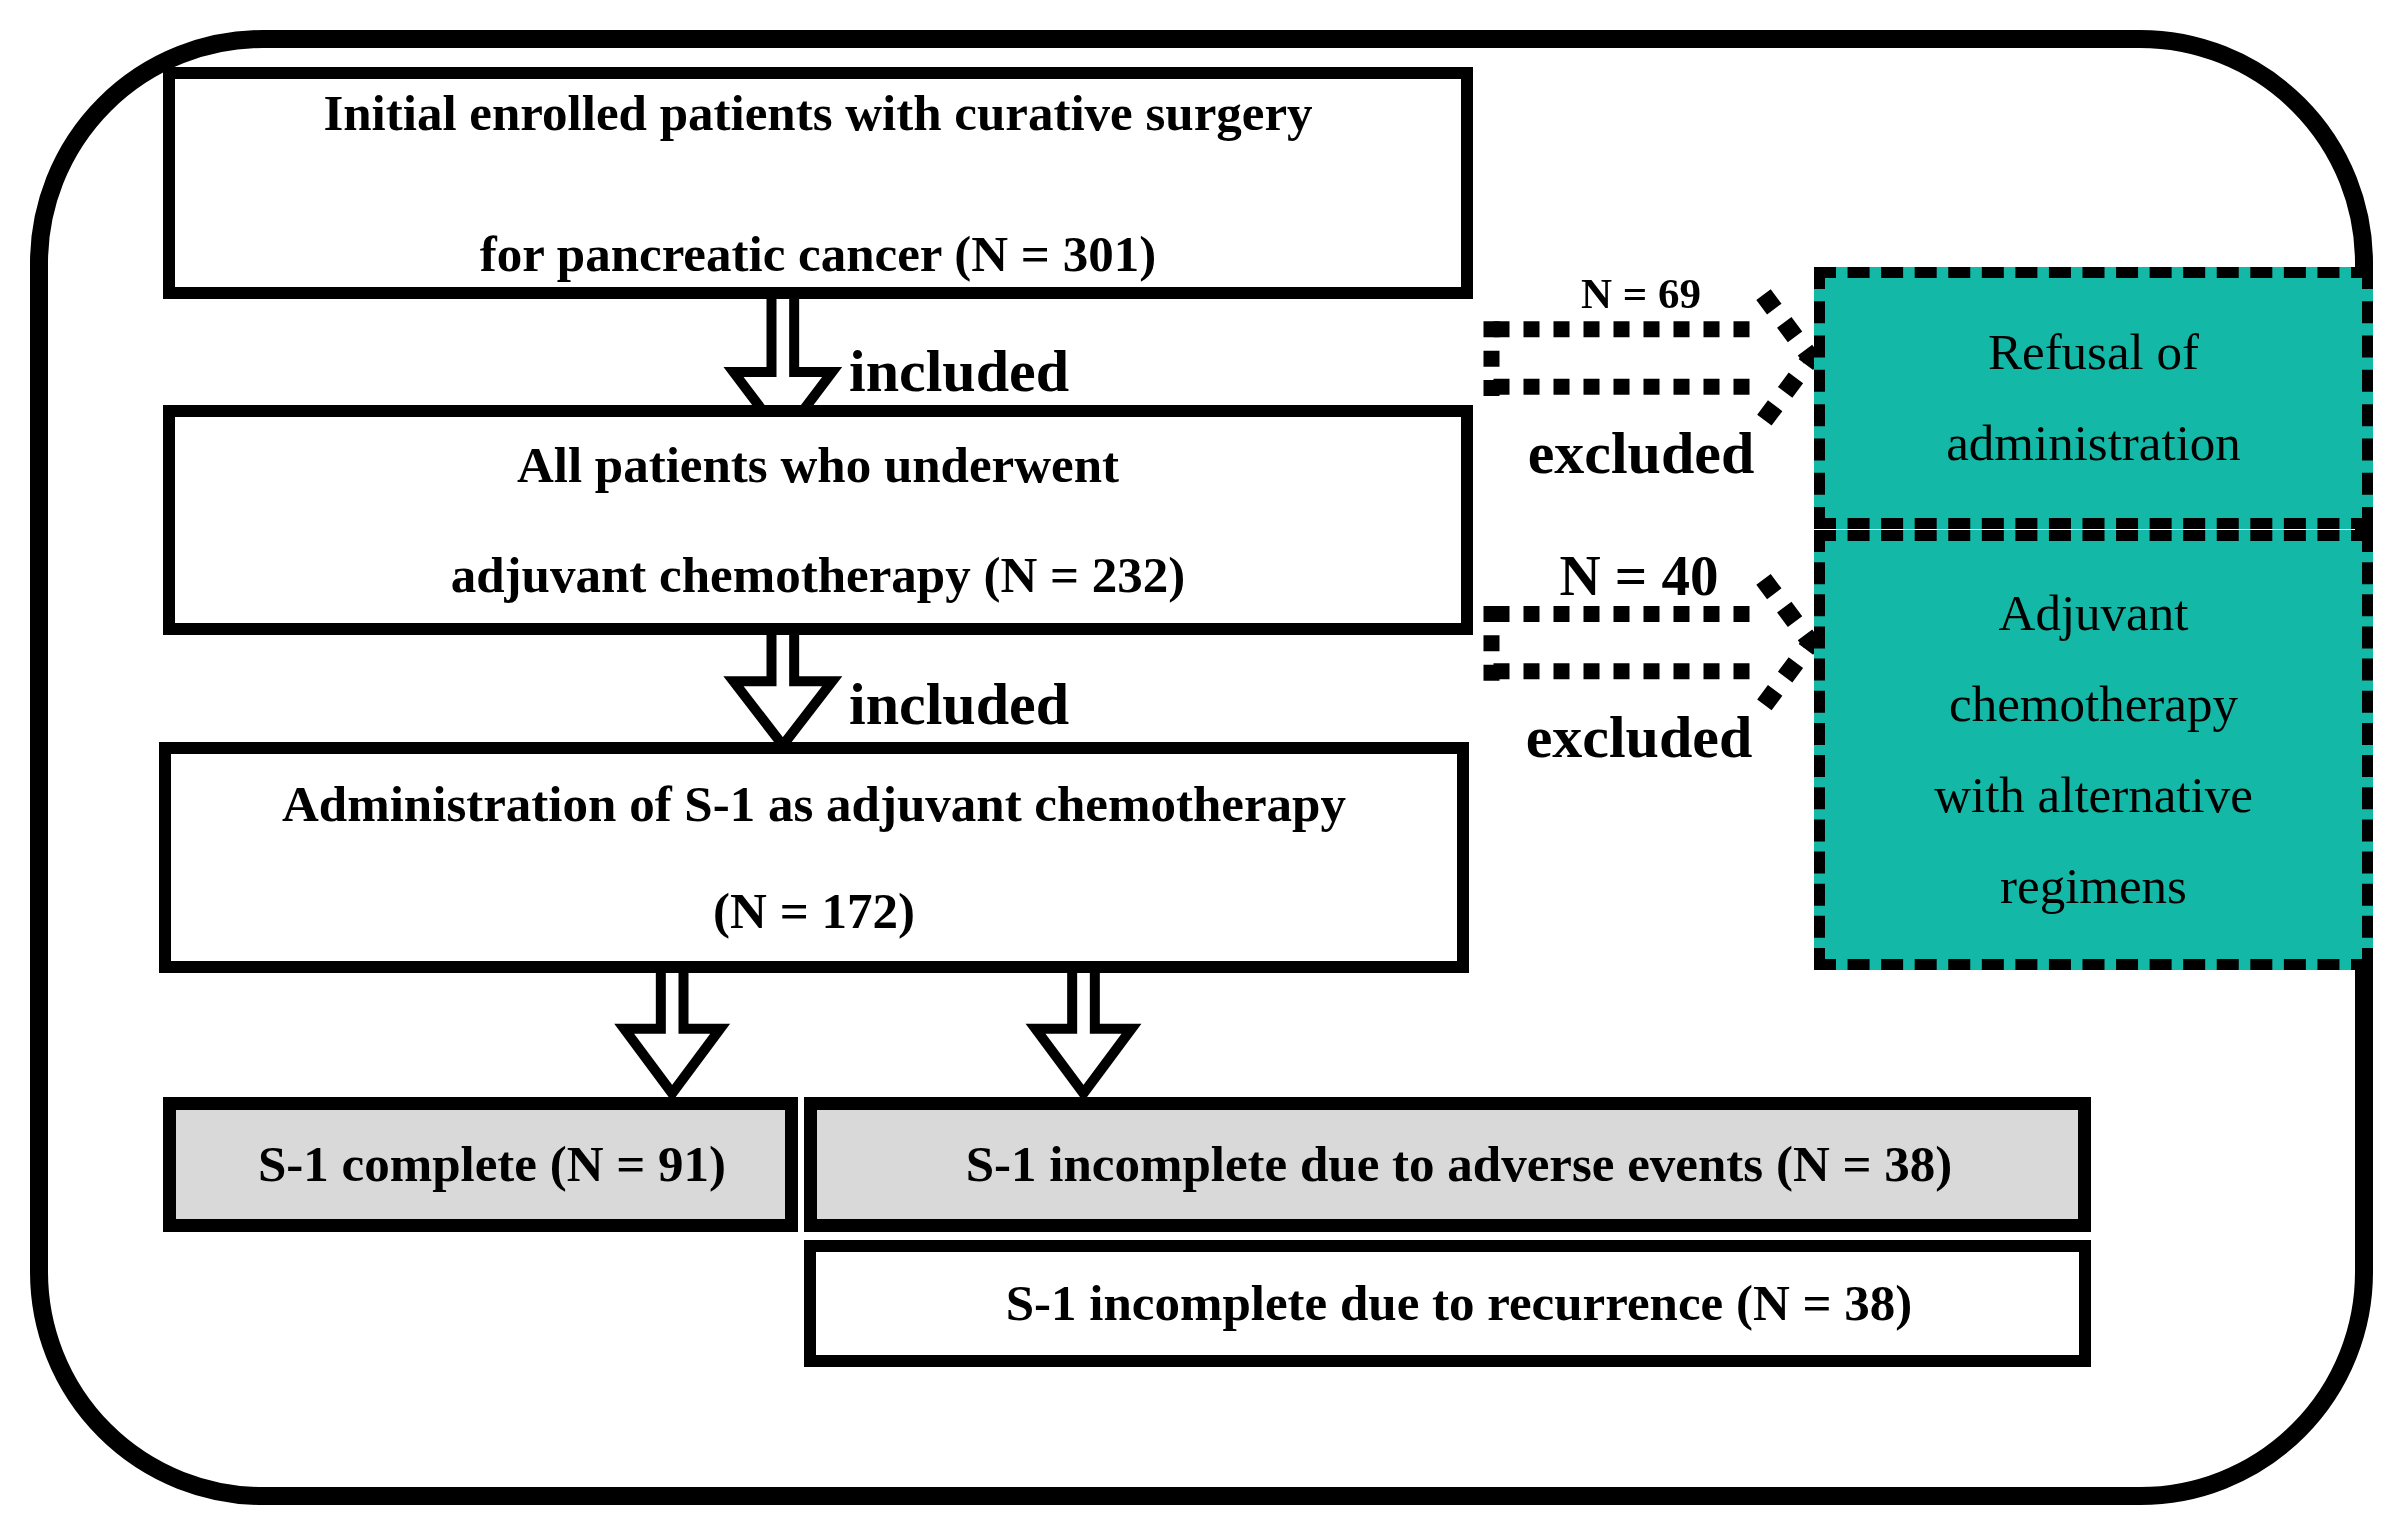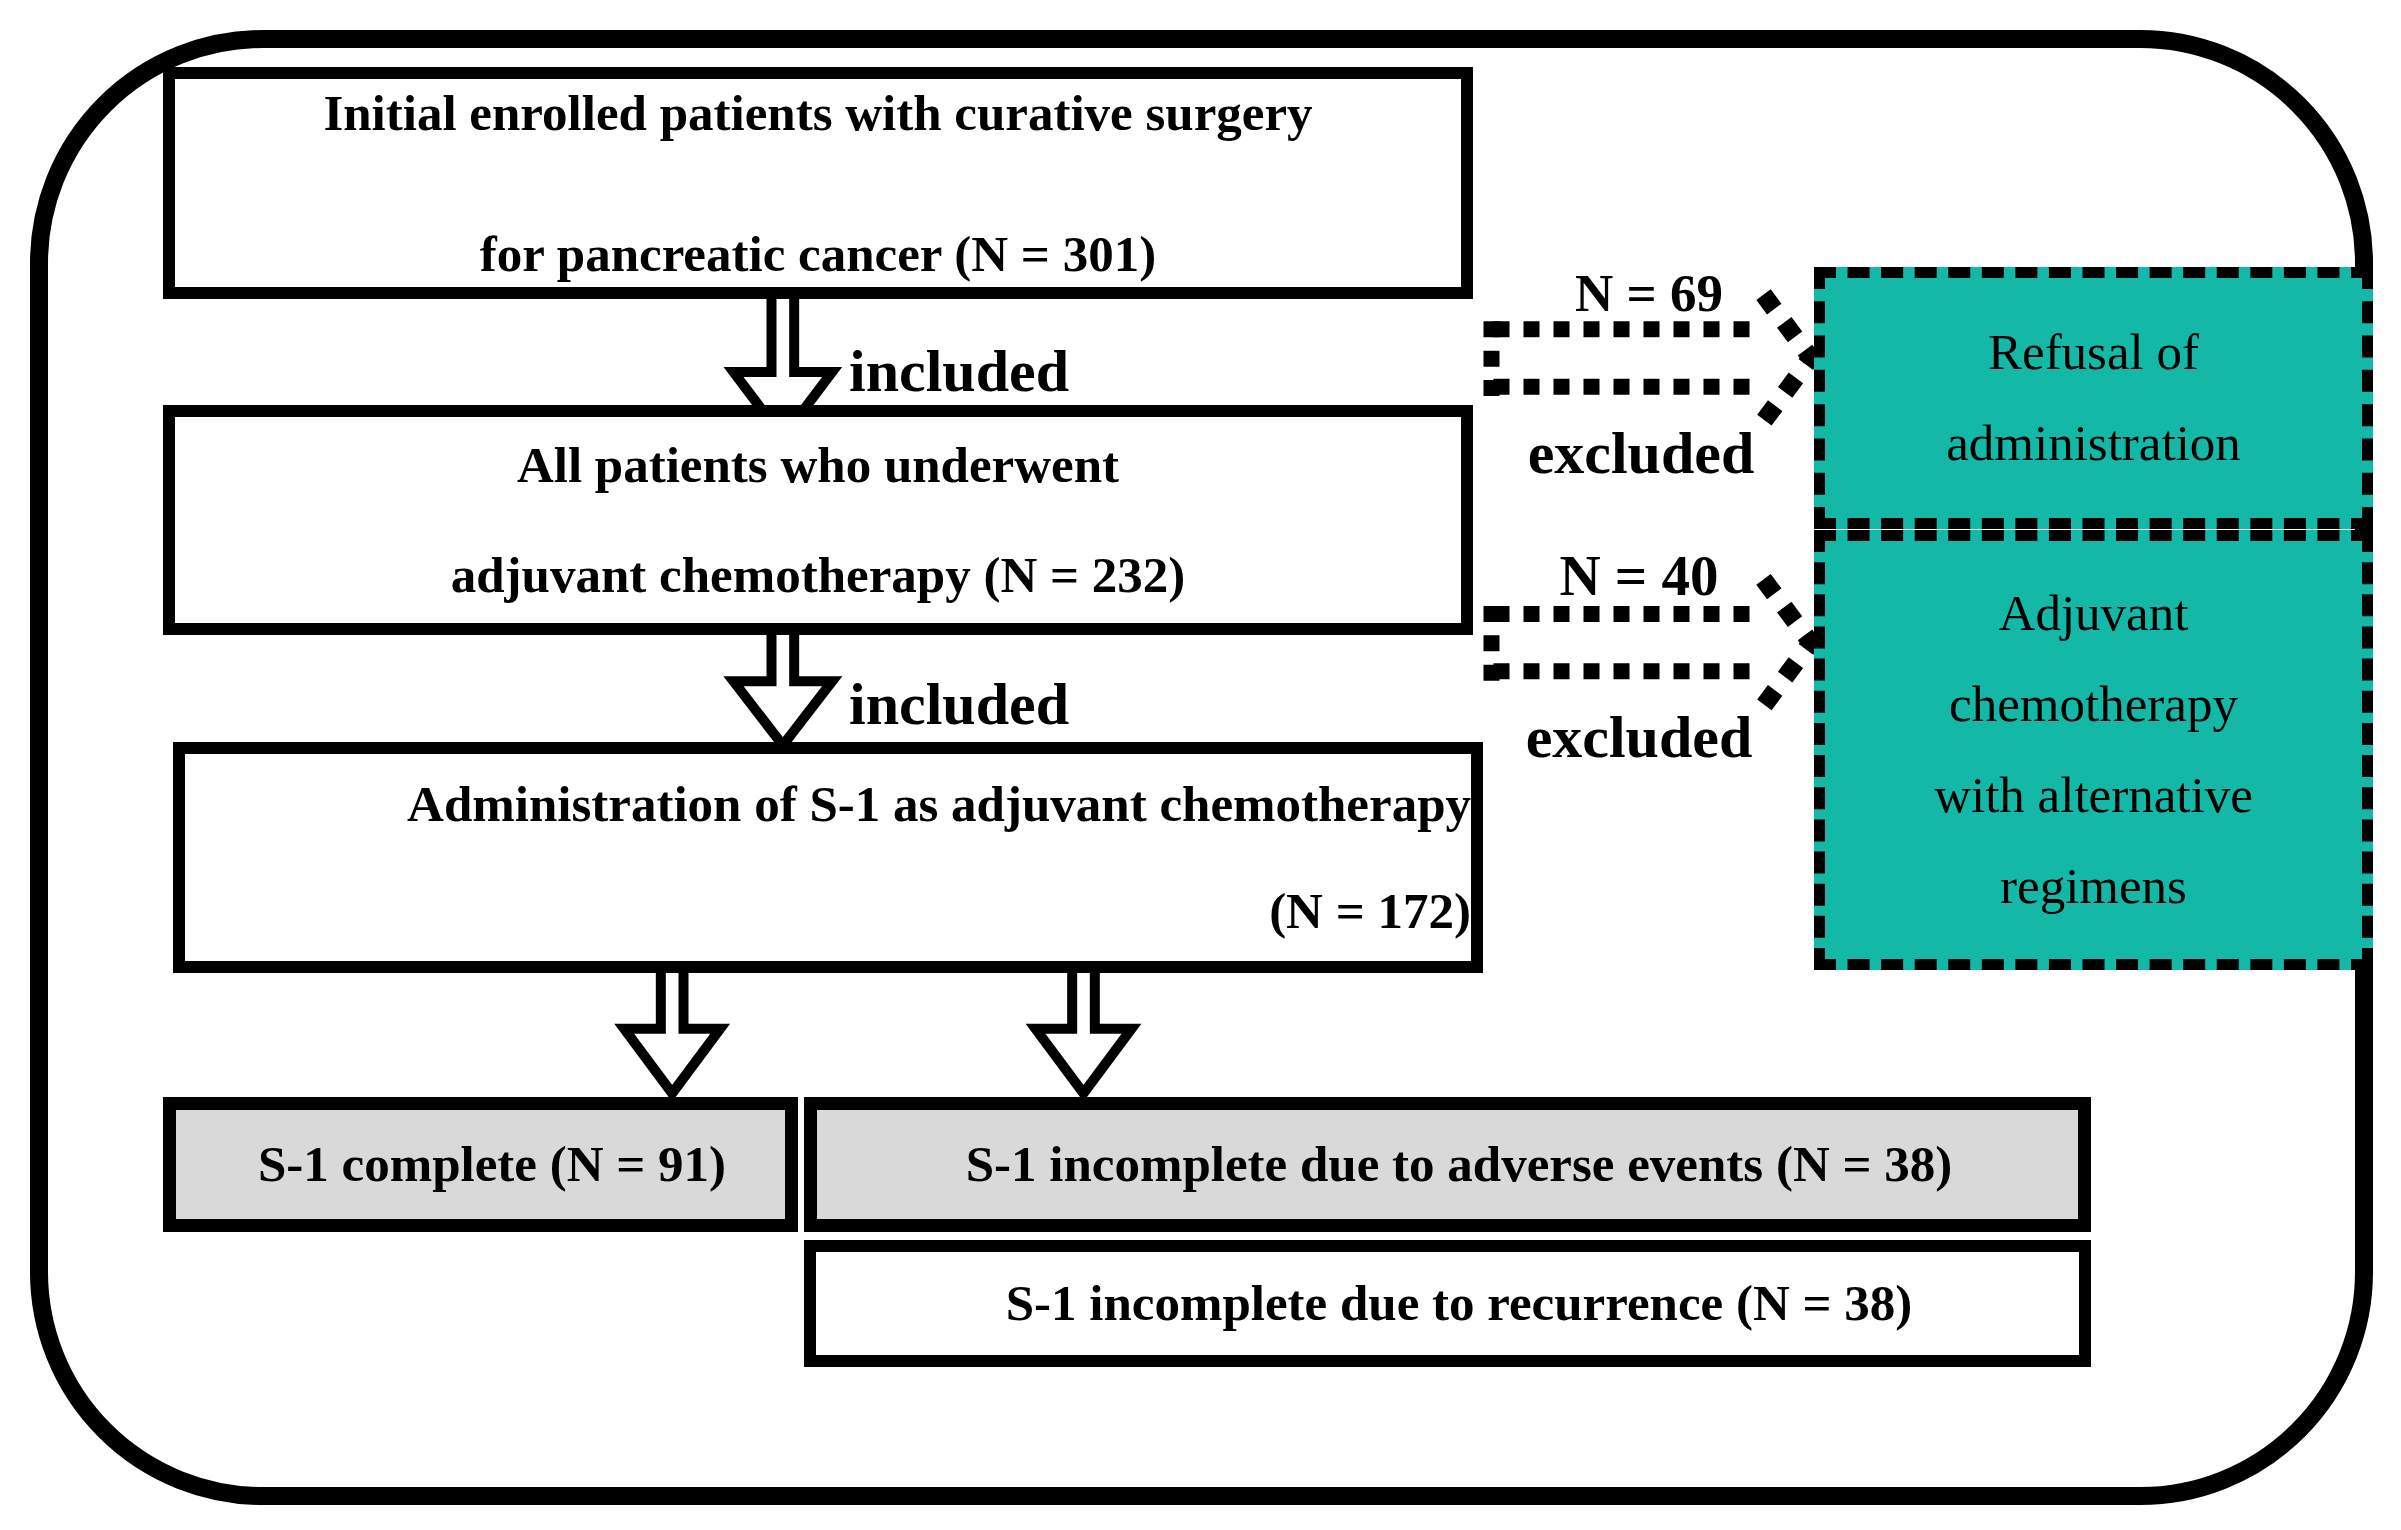--- a/index.html
+++ b/index.html
@@ -121,21 +121,21 @@
   <div class="box" style="left:163px; top:67px; width:1310px; height:232px;gap:31px;">
     <span class="bline">Initial enrolled patients with curative surgery</span>
     <span class="bline">for pancreatic cancer (N = 301)</span>
   </div>
 
   <div class="box" style="left:163px; top:405px; width:1310px; height:230px;">
     <span class="bline">All patients who underwent</span>
     <span class="bline">adjuvant chemotherapy (N = 232)</span>
   </div>
 
-  <div class="box box3" style="left:173px; top:742px; width:1310px; height:231px;align-items:flex-end;">
+  <div class="box box3" style="left:159px; top:742px; width:1310px; height:231px;">
     <span class="bline">Administration of S-1 as adjuvant chemotherapy</span>
     <span class="bline">(N = 172)</span>
   </div>
 
   <div class="box gray single" style="left:163px; top:1097px; width:635px; height:135px;">
     <span class="bline">S-1 complete (N = 91)</span>
   </div>
 
   <div class="box gray single" style="left:804px; top:1097px; width:1287px; height:135px;">
     <span class="bline">S-1 incomplete due to adverse events (N = 38)</span>
@@ -154,20 +154,20 @@
   <div class="dashed-box" style="left:1814px; top:530px; width:559px; height:440px;">
     <span class="bline">Adjuvant</span>
     <span class="bline">chemotherapy</span>
     <span class="bline">with alternative</span>
     <span class="bline">regimens</span>
   </div>
 
   <span class="flabel" style="left:849px; top:371px;">included</span>
   <span class="flabel" style="left:849px; top:704px;">included</span>
 
-  <span class="flabel centered" style="left:1641px; top:293px; font-size:53px;margin-left:8px;">N = 69</span>
+  <span class="flabel centered" style="left:1641px; top:293px; font-size:43px;">N = 69</span>
   <span class="flabel centered" style="left:1641px; top:453px;">excluded</span>
 
   <span class="flabel centered" style="left:1639px; top:575px; font-size:57px;">N = 40</span>
   <span class="flabel centered" style="left:1639px; top:737px;">excluded</span>
 
 </div>
 
 
 </body></html>

